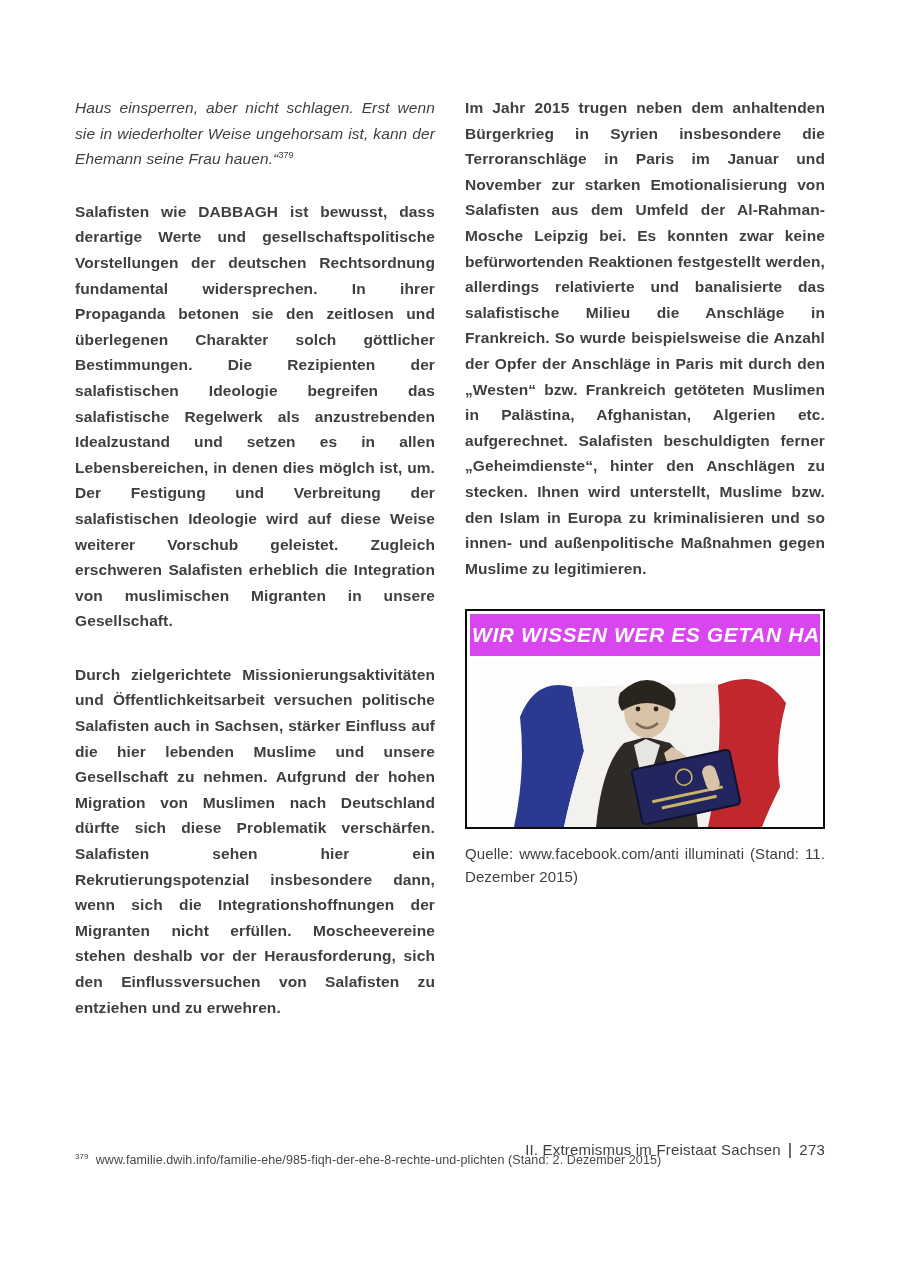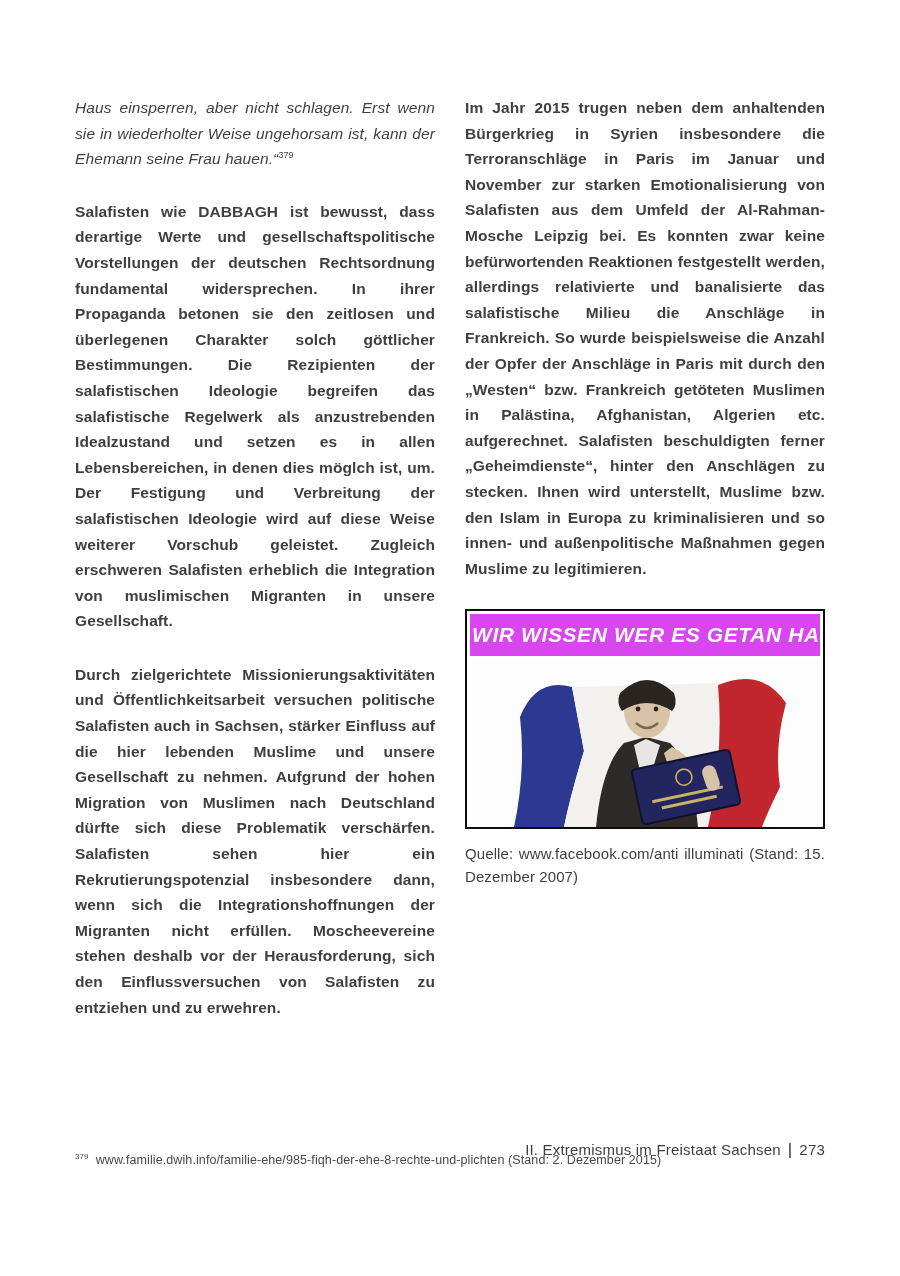--- a/index.html
+++ b/index.html
@@ -89,21 +89,21 @@
                 <circle cx="218" cy="118" r="8" fill="none" stroke="#c9b26a" stroke-width="1.6"></circle>
                 <rect x="182" y="134" width="72" height="3" fill="#c9b26a"></rect>
                 <rect x="190" y="142" width="56" height="3" fill="#c9b26a"></rect>
               </g>
               <rect x="236" y="106" width="14" height="26" rx="7" fill="#d9c3a8" transform="rotate(-18 243 119)"></rect>
             </svg>
           </div>
 
         </div>
 
-        <p class="caption">Quelle: www.facebook.com/anti illuminati (Stand: 15. Dezember 2007)</p>
+        <p class="caption">Quelle: www.facebook.com/anti illuminati (Stand: 11. Dezember 2015)</p>
       </div>
     </div>
 
   </div>
 
   <div class="footnote"><sup>379</sup><span>www.familie.dwih.info/familie-ehe/985-fiqh-der-ehe-8-rechte-und-plichten (Stand: 2. Dezember 2015)</span></div>
 
   <div class="page-footer">
     <span>II. Extremismus im Freistaat Sachsen</span><span class="sep">|</span><span>273</span>
   </div>

